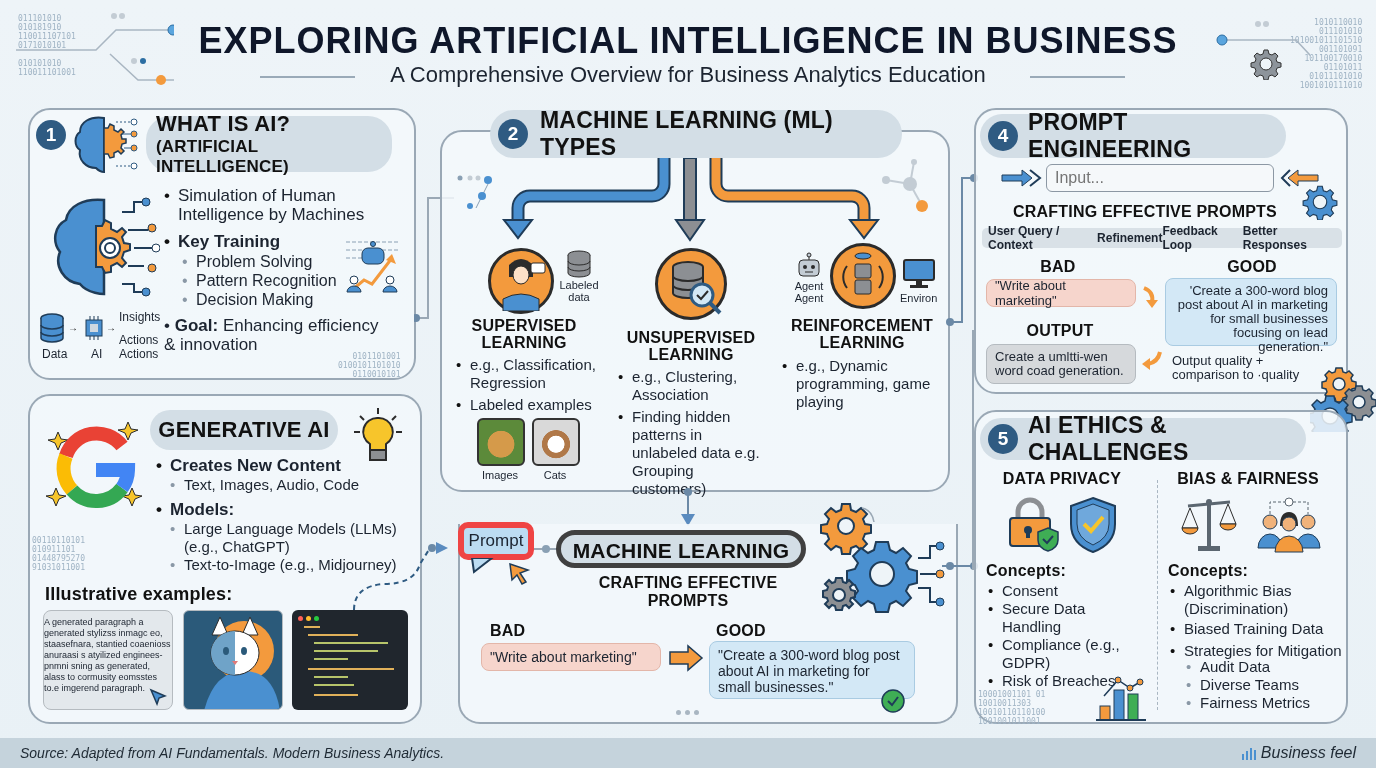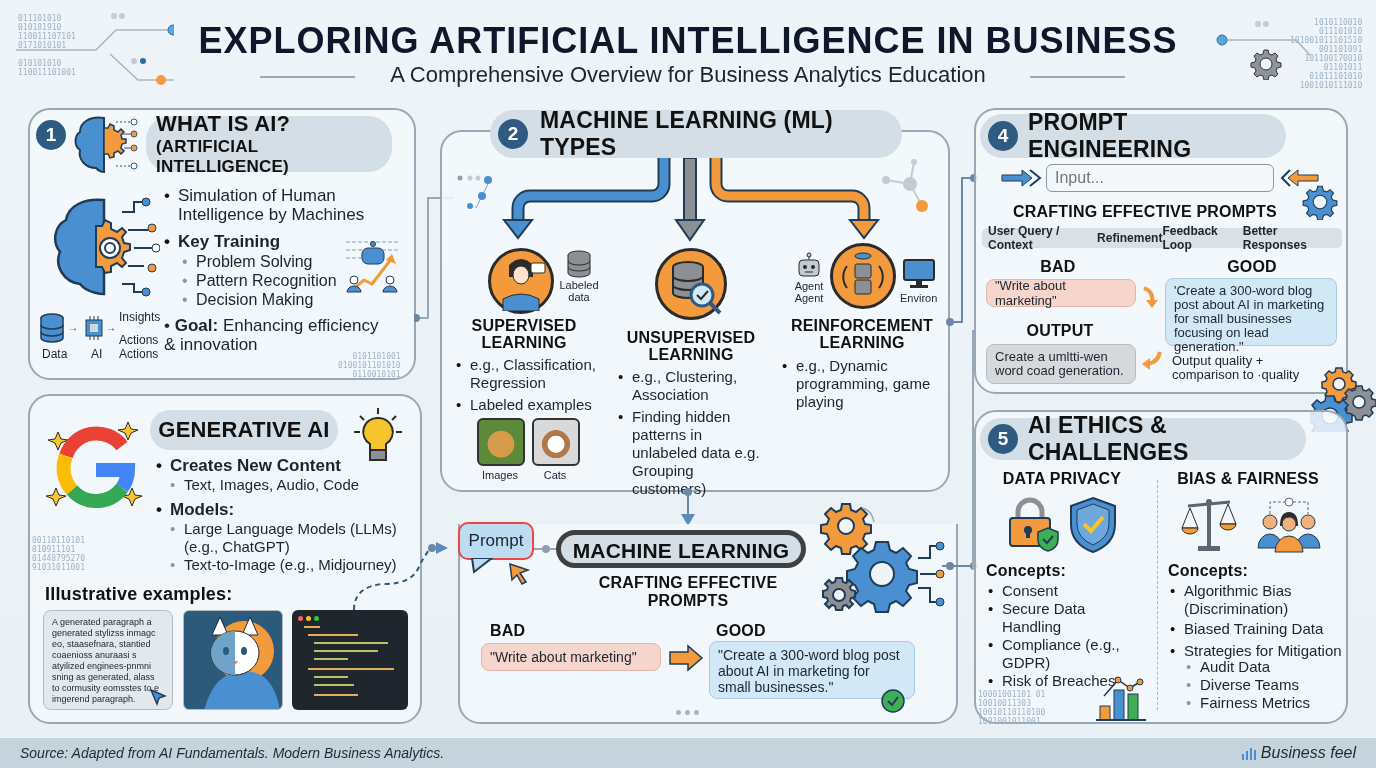--- a/index.html
+++ b/index.html
@@ -342,21 +342,21 @@
 </ul>
 <ul class="bullets sub abs" style="left:170px;top:520px;width:230px;font-size:15px;line-height:18px;">
   <li>Large Language Models (LLMs) (e.g., ChatGPT)</li>
   <li>Text-to-Image (e.g., Midjourney)</li>
 </ul>
 <div class="binary" style="left:32px;top:536px;">00110110101
 010911101
 01448795270
 91031011001</div>
 <div class="abs h-title" style="left:45px;top:584px;font-size:18px;">Illustrative examples:</div>
-<div class="abs" style="left:43px;top:610px;width:130px;height:100px;background:#e3e8ec;border:1px solid #b5bbc0;border-radius:8px;padding:6px 8px;font-size:9px;line-height:11px;">
+<div class="abs" style="left:43px;top:610px;width:130px;height:100px;background:#e3e8ec;border:1px solid #b5bbc0;border-radius:8px;padding:6px 0;font-size:9px;line-height:11px;">
   <span>A generated paragraph a generated stylizss inmagc eo, staasefnara, stantied coaenioss anuraasi s atyilized enginees-pnmni sning as generated, alass to cormusity eomsstes to.e imgerend paragraph.</span>
 </div>
 <svg class="abs" style="left:149px;top:688px;" width="18" height="18" viewBox="0 0 18 18">
   <polygon points="2,2 16,8 10,10 8,16" fill="#4a90d0" stroke="#1f3c58" stroke-width="1.5"></polygon>
 </svg>
 <div class="abs" style="left:183px;top:610px;width:100px;height:100px;border:1px solid #b5bbc0;border-radius:6px;overflow:hidden;background:#2b5a7a;">
   <svg width="100" height="100" viewBox="0 0 100 100">
     <circle cx="60" cy="40" r="30" fill="#f39a3d"></circle>
     <path d="M20 100 q10 -40 40 -40 q30 0 36 40z" fill="#4a90d0"></path>
     <polygon points="28,24 36,6 44,24" fill="#fff" stroke="#2b2b2b"></polygon>
@@ -388,21 +388,21 @@
       </g>
   </svg>
 </div>
 <svg class="abs" style="left:350px;top:540px;" width="100" height="72">
   <path d="M4 70 q0 -24 30 -26 q30 0 36 -20 l10 -16" fill="none" stroke="#2f5b82" stroke-width="2" stroke-dasharray="5 4"></path>
   <circle cx="82" cy="8" r="4" fill="#6b89a6"></circle>
   <polygon points="86,2 98,8 86,14" fill="#5a8bbf"></polygon>
 </svg>
 
 <div class="panel" style="left:458px;top:524px;width:500px;height:200px;border-top:none;border-radius:0 0 22px 22px;"></div>
-<div class="abs" style="left:458px;top:522px;width:76px;height:38px;background:#bcdcf2;border:2px solid #ef4444;border-radius:10px;display:flex;align-items:center;justify-content:center;font-size:17px;">Prompt</div>
+<div class="abs" style="left:458px;top:522px;width:76px;height:38px;background:#bcdcf2;border:6px solid #ef4444;border-radius:10px;display:flex;align-items:center;justify-content:center;font-size:17px;">Prompt</div>
 <svg class="abs" style="left:470px;top:558px;" width="24" height="16">
     <polygon points="2,0 22,0 4,14" fill="#bcdcf2" stroke="#1f3c58" stroke-width="2"></polygon>
   </svg>
 <svg class="abs" style="left:506px;top:560px;" width="28" height="28" viewBox="0 0 28 28">
   <polygon points="4,4 22,10 14,13 20,22 16,24 11,15 6,20" fill="#f39a3d" stroke="#1f3c58" stroke-width="1.5"></polygon>
 </svg>
 <svg class="abs" style="left:534px;top:544px;" width="26" height="10">
     <line x1="0" y1="5" x2="26" y2="5" stroke="#9aa8b5" stroke-width="2"></line>
     <circle cx="12" cy="5" r="4" fill="#8aa0b4"></circle>
   </svg>
@@ -481,21 +481,21 @@
   <span>Feedback Loop</span>
   <span>Better Responses</span>
 </div>
 <div class="abs h-title center" style="left:1020px;top:258px;width:76px;font-size:16px;">BAD</div>
 <div class="box bad" style="left:986px;top:279px;width:150px;height:28px;font-size:13px;display:flex;align-items:center;">"Write about marketing"</div>
 <svg class="abs" style="left:1140px;top:286px;" width="24" height="24" viewBox="0 0 24 24">
   <path d="M4 2 q10 4 8 14" fill="none" stroke="#f39a3d" stroke-width="4"></path>
     <polygon points="6,14 18,14 12,22" fill="#f39a3d"></polygon>
 </svg>
 <div class="abs h-title center" style="left:1214px;top:258px;width:76px;font-size:16px;">GOOD</div>
-<div class="box good" style="left:1165px;top:278px;width:172px;height:68px;font-size:13px;line-height:14px;">'Create a 300-word blog post about AI in marketing for small businesses focusing on lead generation."</div>
+<div class="box good" style="left:1165px;top:278px;width:172px;height:68px;font-size:13px;line-height:14px;text-align:right;">'Create a 300-word blog post about AI in marketing for small businesses focusing on lead generation."</div>
 <div class="abs h-title center" style="left:1020px;top:322px;width:80px;font-size:16px;">OUTPUT</div>
 <div class="box out" style="left:986px;top:344px;width:150px;height:40px;font-size:13px;line-height:14px;">Create a umltti-wen word coad generation.</div>
 <svg class="abs" style="left:1140px;top:350px;" width="24" height="24" viewBox="0 0 24 24">
   <path d="M20 2 q-2 10 -12 12" fill="none" stroke="#f39a3d" stroke-width="4"></path>
     <polygon points="10,8 10,20 2,14" fill="#f39a3d"></polygon>
 </svg>
 <div class="abs" style="left:1172px;top:354px;width:140px;font-size:13px;line-height:14px;">Output quality + comparison to ·quality</div>
 <svg class="abs" style="left:1310px;top:366px;" width="66" height="66" viewBox="0 0 66 66">
   <g stroke="#1f3c58" stroke-width="1.5">
     <path d="M26 2h6l1 4 3 1 3-2 4 4-2 3 1 3 4 1v6l-4 1-1 3 2 3-4 4-3-2-3 1-1 4h-6l-1-4-3-1-3 2-4-4 2-3-1-3-4-1v-6l4-1 1-3-2-3 4-4 3 2 3-1z" fill="#f39a3d"></path>

